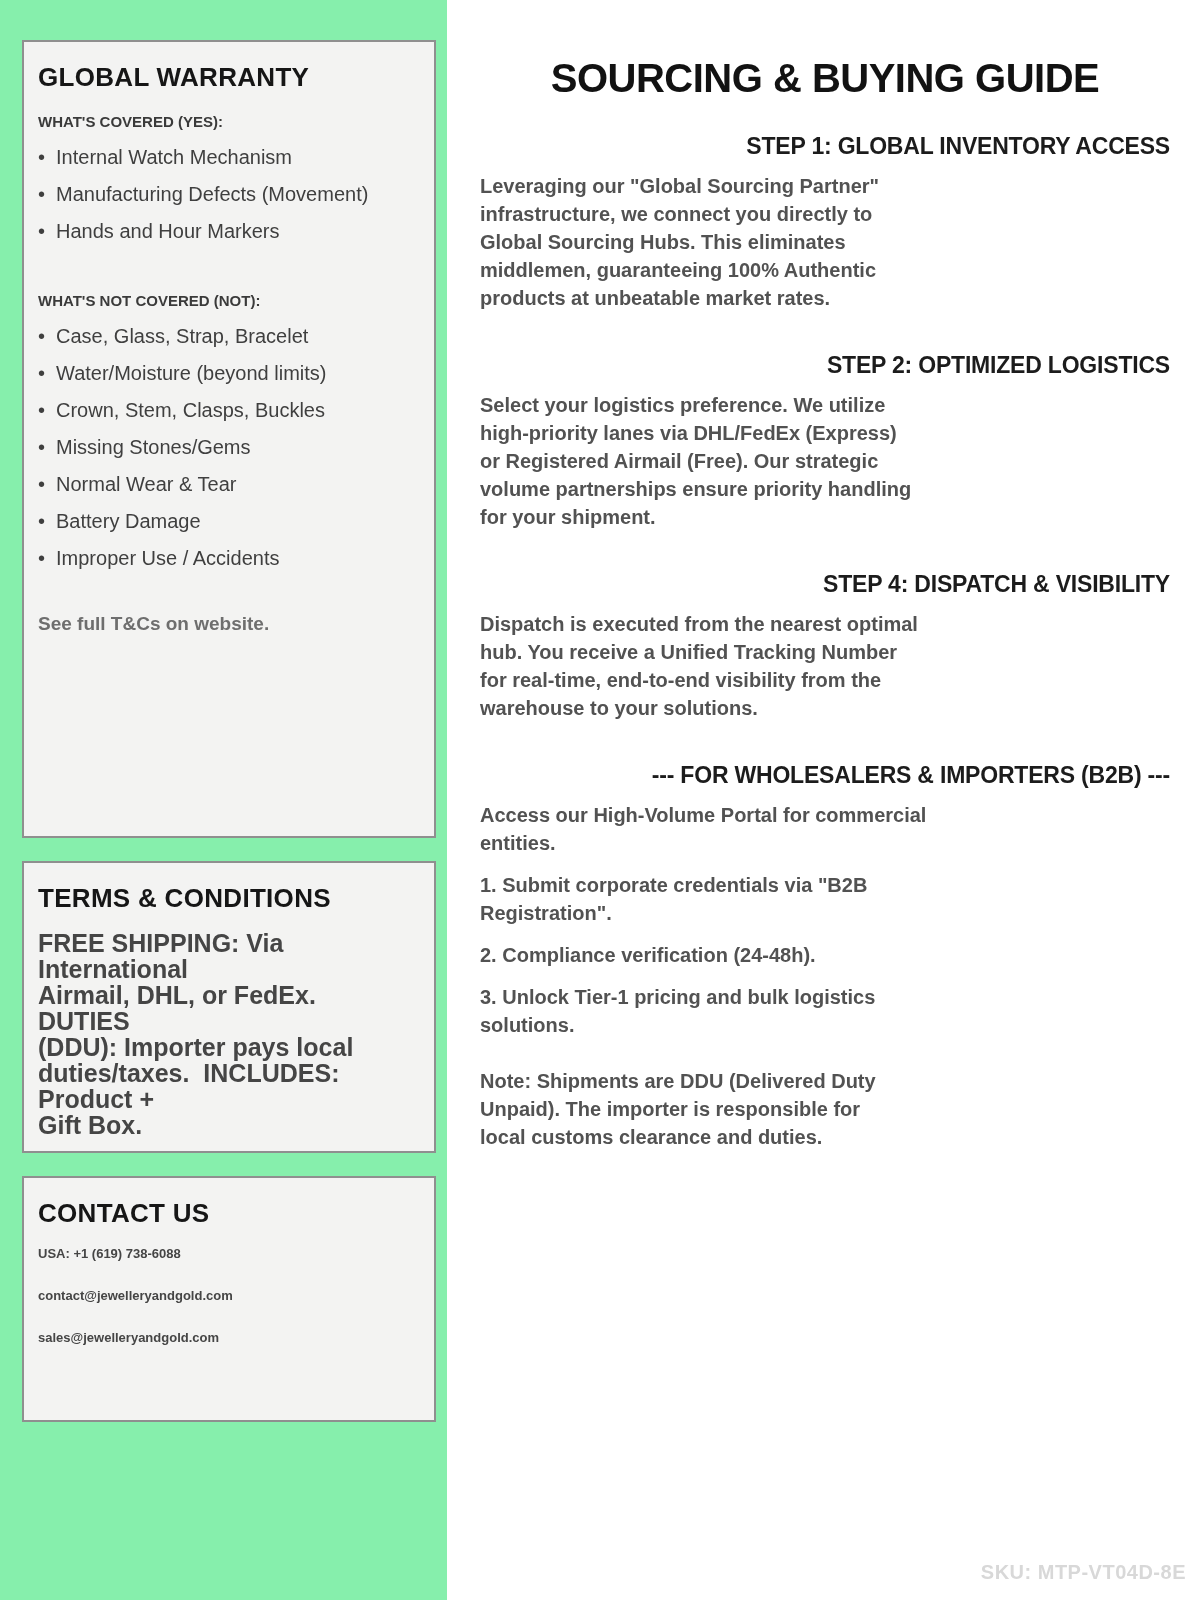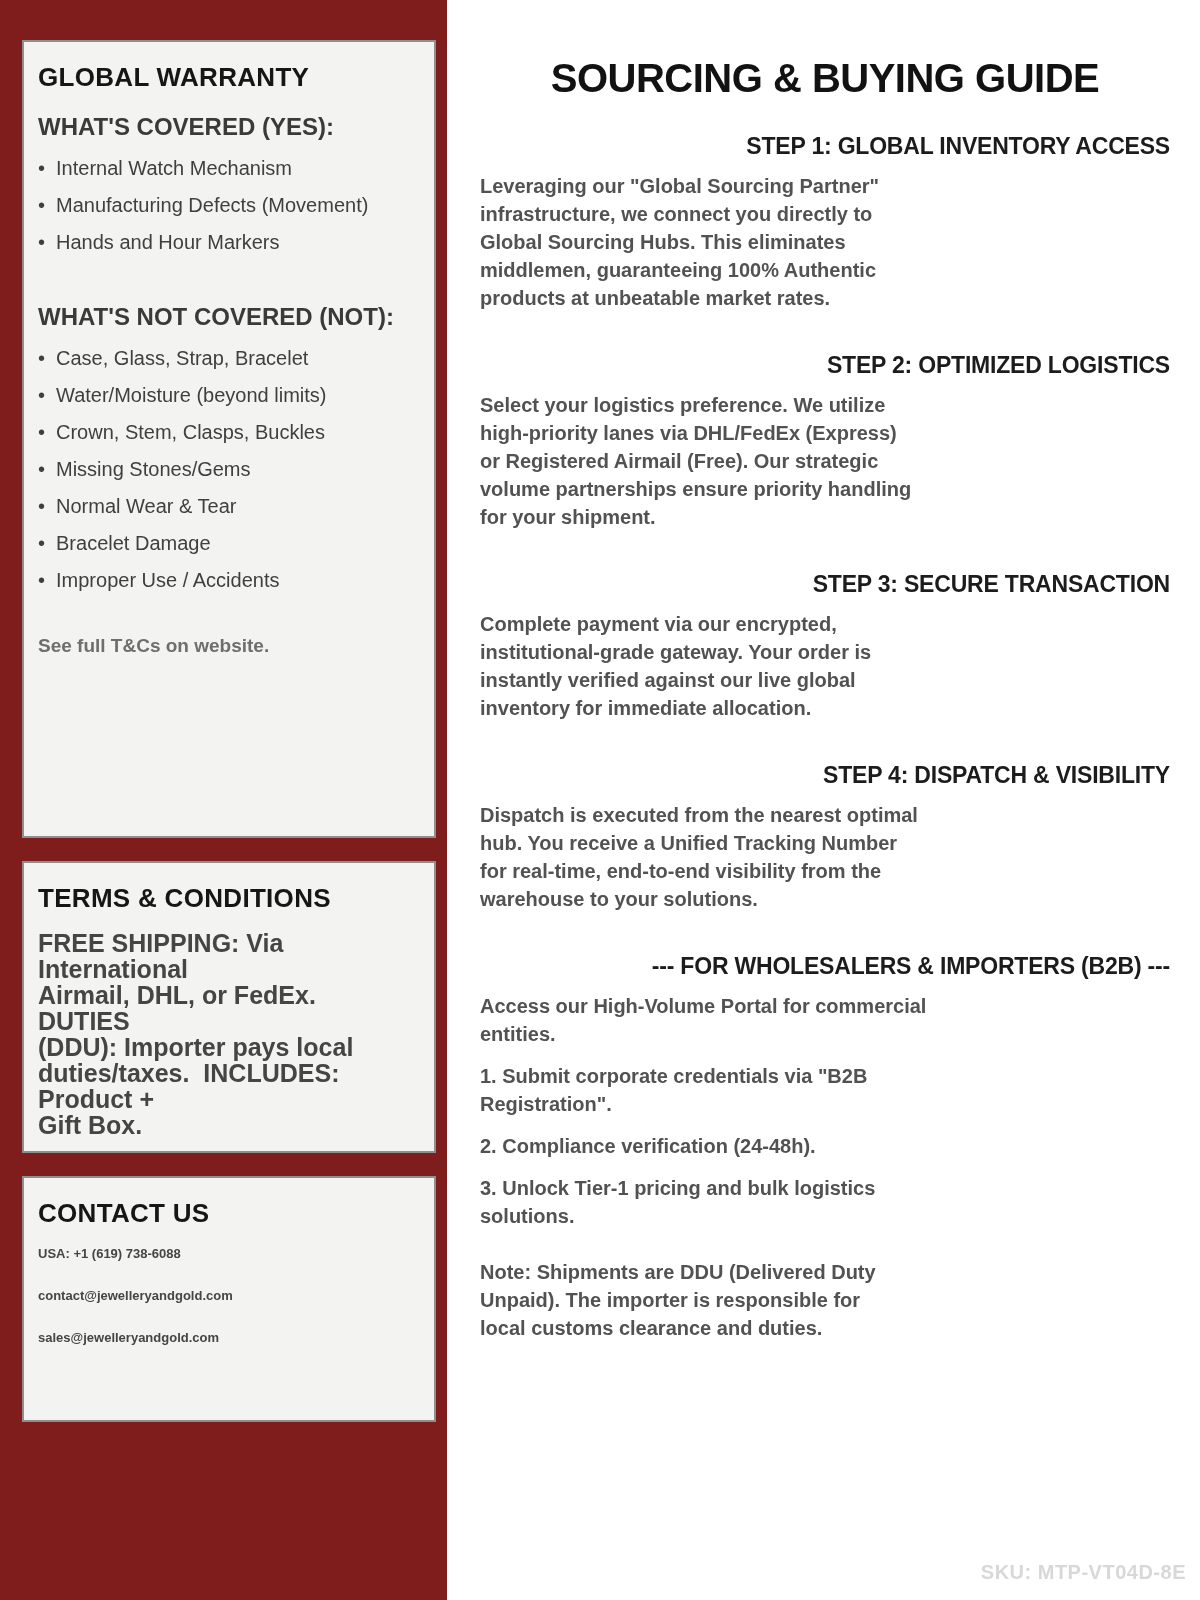--- a/index.html
+++ b/index.html
@@ -9,40 +9,40 @@
     width:1200px; height:1600px;
     background:#ffffff;
     font-family:"Liberation Sans", sans-serif;
     overflow:hidden;
   }
 
   
   .sidebar {
     position:absolute; left:0; top:0;
     width:457px; height:1600px;
-    background:#7f1d1d;
+    background:#86efac;
     border-right:2px solid #e2e2e1;
     padding:40px 19px 0 22px;
   }
   .panel {
     border:2px solid #8f8f8f;
     padding:20px 14px;
     margin-bottom:23px;
     background:#f3f3f2;
   }
   .panel-warranty { height:798px; }
   .panel-terms    { height:292px; }
   .panel-contact  { height:246px; }
 
   .panel-title {
     font-size:26px; font-weight:700; color:#161616;
     letter-spacing:0.3px; margin:0 0 12px;
   }
   .subhead {
-    font-size:24px; font-weight:700; color:#3a3a3a;
+    font-size:15px; font-weight:700; color:#3a3a3a;
     margin:20px 0 16px;
   }
   .subhead-not { margin-top:50px; }
   .bullet-list { list-style:none; }
   .bullet-list li {
     font-size:20px; font-weight:400; color:#3f3f3f;
     margin-bottom:15px; line-height:22px;
   }
   .bullet-list li::before { content:"•"; margin-right:11px; }
   .footnote {
@@ -108,21 +108,21 @@
         <li>Manufacturing Defects (Movement)</li>
         <li>Hands and Hour Markers</li>
       </ul>
       <h3 class="subhead subhead-not">WHAT'S NOT COVERED (NOT):</h3>
       <ul class="bullet-list">
         <li>Case, Glass, Strap, Bracelet</li>
         <li>Water/Moisture (beyond limits)</li>
         <li>Crown, Stem, Clasps, Buckles</li>
         <li>Missing Stones/Gems</li>
         <li>Normal Wear &amp; Tear</li>
-        <li>Bracelet Damage</li>
+        <li>Battery Damage</li>
         <li>Improper Use / Accidents</li>
       </ul>
       <p class="footnote">See full T&amp;Cs on website.</p>
     </section>
 
     <section class="panel panel-terms">
       <h2 class="panel-title">TERMS &amp; CONDITIONS</h2>
       <p class="terms-body">FREE SHIPPING: Via International
 Airmail, DHL, or FedEx.  DUTIES
 (DDU): Importer pays local
@@ -153,27 +153,20 @@
 
     <section class="step">
       <h2 class="step-heading">STEP 2: OPTIMIZED LOGISTICS</h2>
       <p class="body-text">Select your logistics preference. We utilize
 high-priority lanes via DHL/FedEx (Express)
 or Registered Airmail (Free). Our strategic
 volume partnerships ensure priority handling
 for your shipment.</p>
     </section>
 
-    <section class="step">
-      <h2 class="step-heading">STEP 3: SECURE TRANSACTION</h2>
-      <p class="body-text">Complete payment via our encrypted,
-institutional-grade gateway. Your order is
-instantly verified against our live global
-inventory for immediate allocation.</p>
-    </section>
 
     <section class="step">
       <h2 class="step-heading">STEP 4: DISPATCH &amp; VISIBILITY</h2>
       <p class="body-text">Dispatch is executed from the nearest optimal
 hub. You receive a Unified Tracking Number
 for real-time, end-to-end visibility from the
 warehouse to your solutions.</p>
     </section>
 
     <section class="step">

